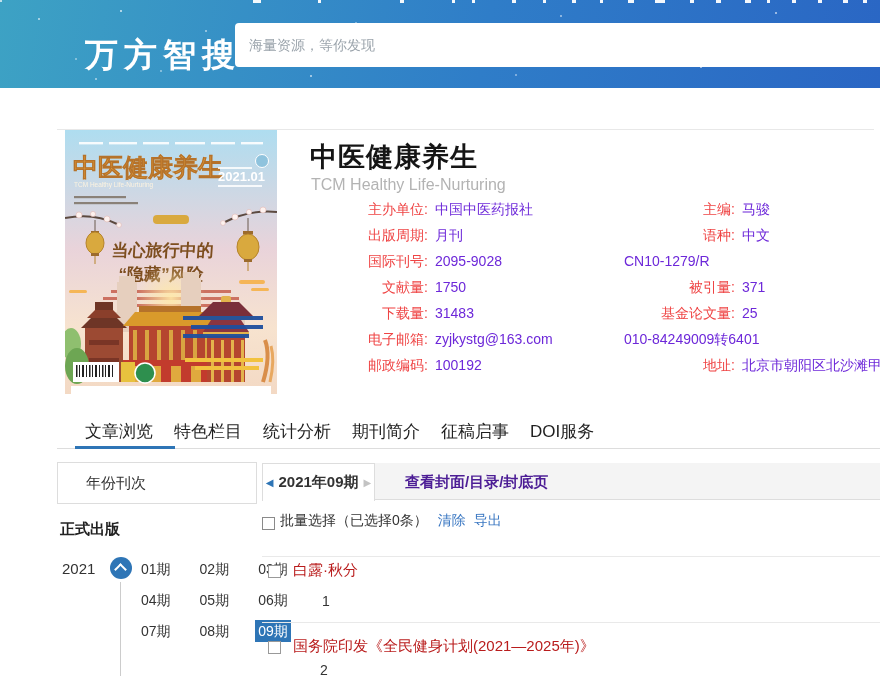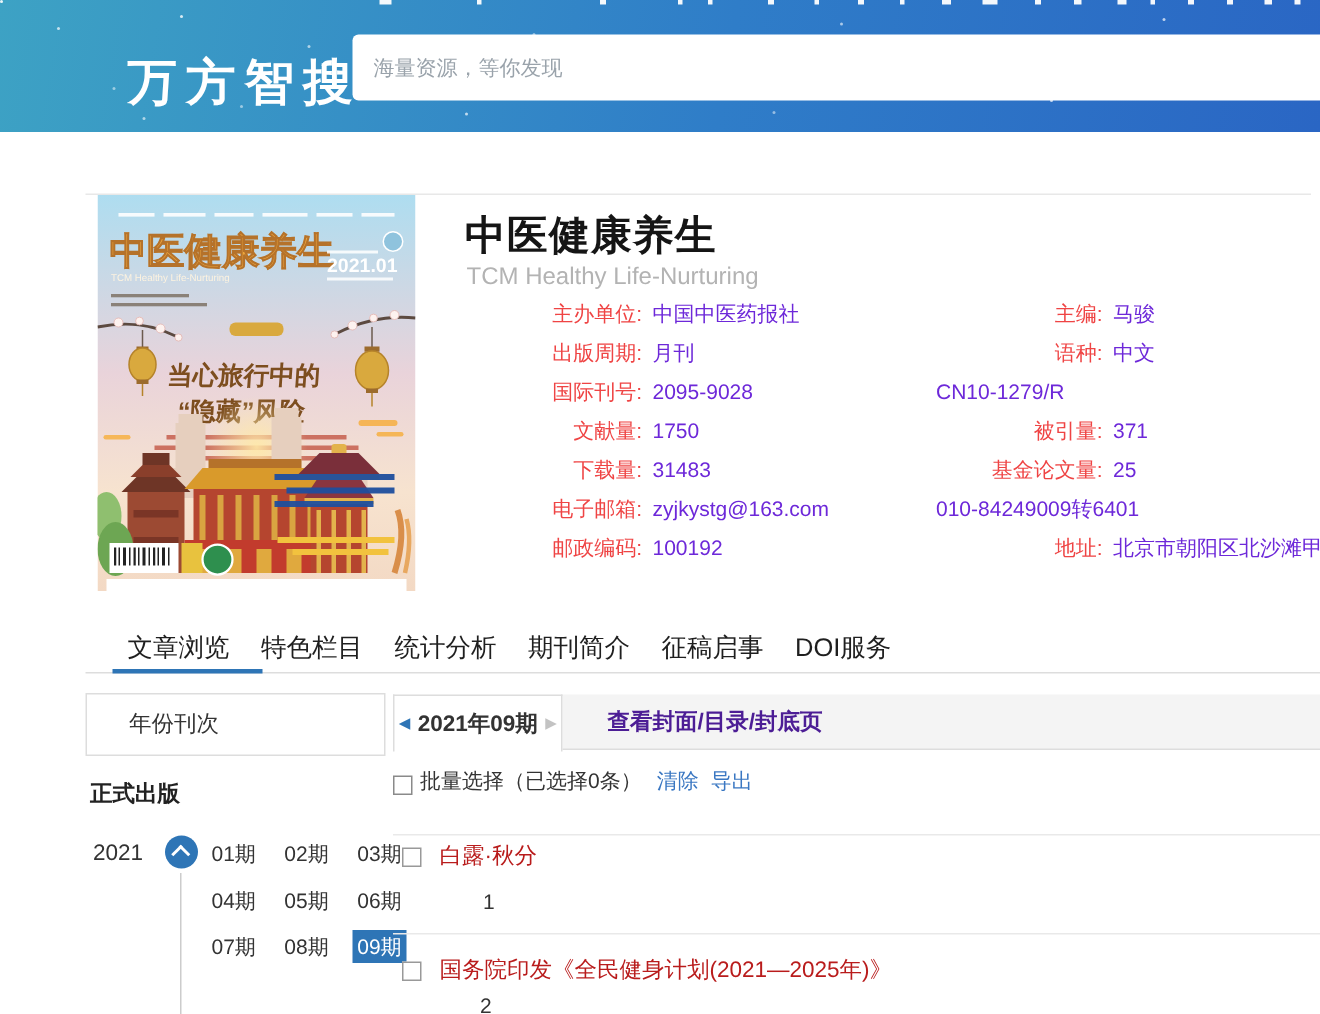--- a/index.html
+++ b/index.html
@@ -64,21 +64,21 @@
     border:1px solid #ddd; background:#fff; line-height:40px; padding-left:28px;
     font-size:15px; color:#333; }
   .pub-status { position:absolute; left:60px; top:520px; font-size:15px; font-weight:bold; color:#222; }
   .year-label { position:absolute; left:62px; top:560px; font-size:15px; color:#333; cursor:pointer; }
   .chev-circle { position:absolute; left:110px; top:557px; width:22px; height:22px;
     border-radius:50%; background:#2e75b6; cursor:pointer; }
   .chev-circle::after { content:""; position:absolute; left:6px; top:8px; width:7px; height:7px;
     border-left:2px solid #fff; border-top:2px solid #fff; transform:rotate(45deg); }
   .timeline { position:absolute; left:120px; top:582px; width:1px; height:94px; background:#ccc; }
   .issues { position:absolute; left:138px; top:558px; }
-  .issue-row { display:flex; gap:13px; height:22px; line-height:22px; margin-bottom:9px; }
+  .issue-row { display:flex; gap:23px; height:22px; line-height:22px; margin-bottom:9px; }
   .issue-chip { font-size:14px; color:#333; padding:0 3px; cursor:pointer; white-space:nowrap; }
   .issue-chip.active { background:#2e75b6; color:#fff; }
 
   
   .issue-bar { position:absolute; left:262px; top:463px; right:0; height:37px;
     background:#f4f4f4; border-bottom:1px solid #ddd; }
   .issue-tab { position:absolute; left:0; top:0; width:113px; height:38px; background:#fff;
     border:1px solid #ddd; border-bottom:none; z-index:2; display:flex; align-items:center;
     justify-content:center; gap:5px; font-size:15px; color:#333; cursor:pointer; }
   .arrow-prev { color:#2e75b6; font-size:10px; cursor:pointer; }

